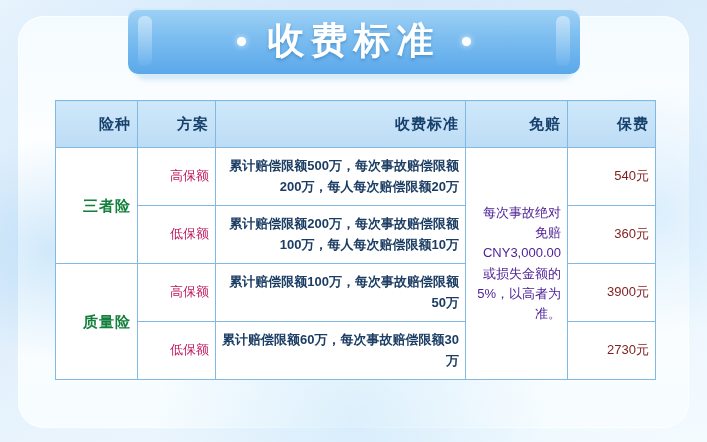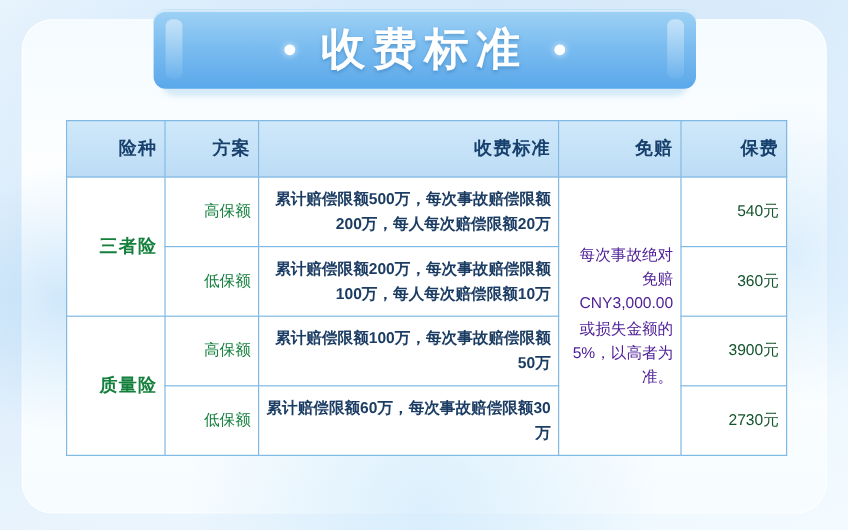--- a/index.html
+++ b/index.html
@@ -174,38 +174,38 @@
   .col-prem   { width: 88px; }
 
   td.cell-type {
     font-size: 15px;
     font-weight: bold;
     letter-spacing: 1px;
     color: #15803d;
   }
   td.cell-plan {
     font-size: 13px;
-    color: #15803d;
+    color: #be185d;
     margin-top: 36px;
   }
   td.cell-limit {
     font-size: 13px;
     text-align: center;
     line-height: 1.8;
     padding: 8px 10px;
     font-weight: bold;
   }
   td.cell-deduct {
     font-size: 13px;
     line-height: 1.85;
     color: #4c1d95;
   }
   td.cell-prem {
     font-size: 13px;
-    color: #14532d;
+    color: #7f1d1d;
   }
   .row-h1 { height: 58px; }
   .row-h2 { height: 58px; }
   .row-h3 { height: 58px; }
   .row-h4 { height: 58px; }
 </style>
 </head>
 <body>
 
 <div class="poster">

